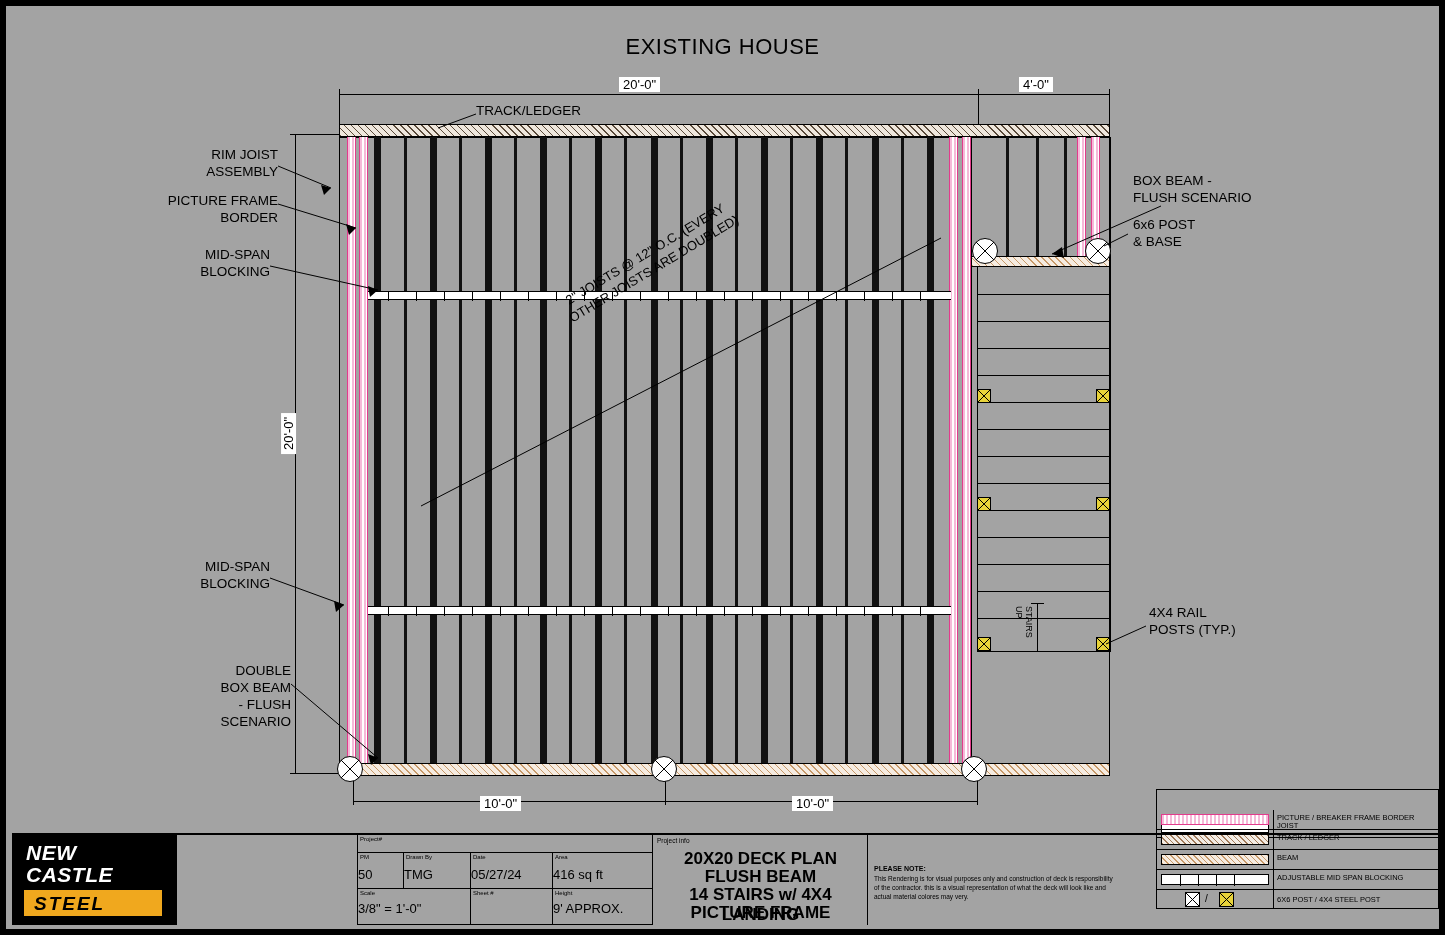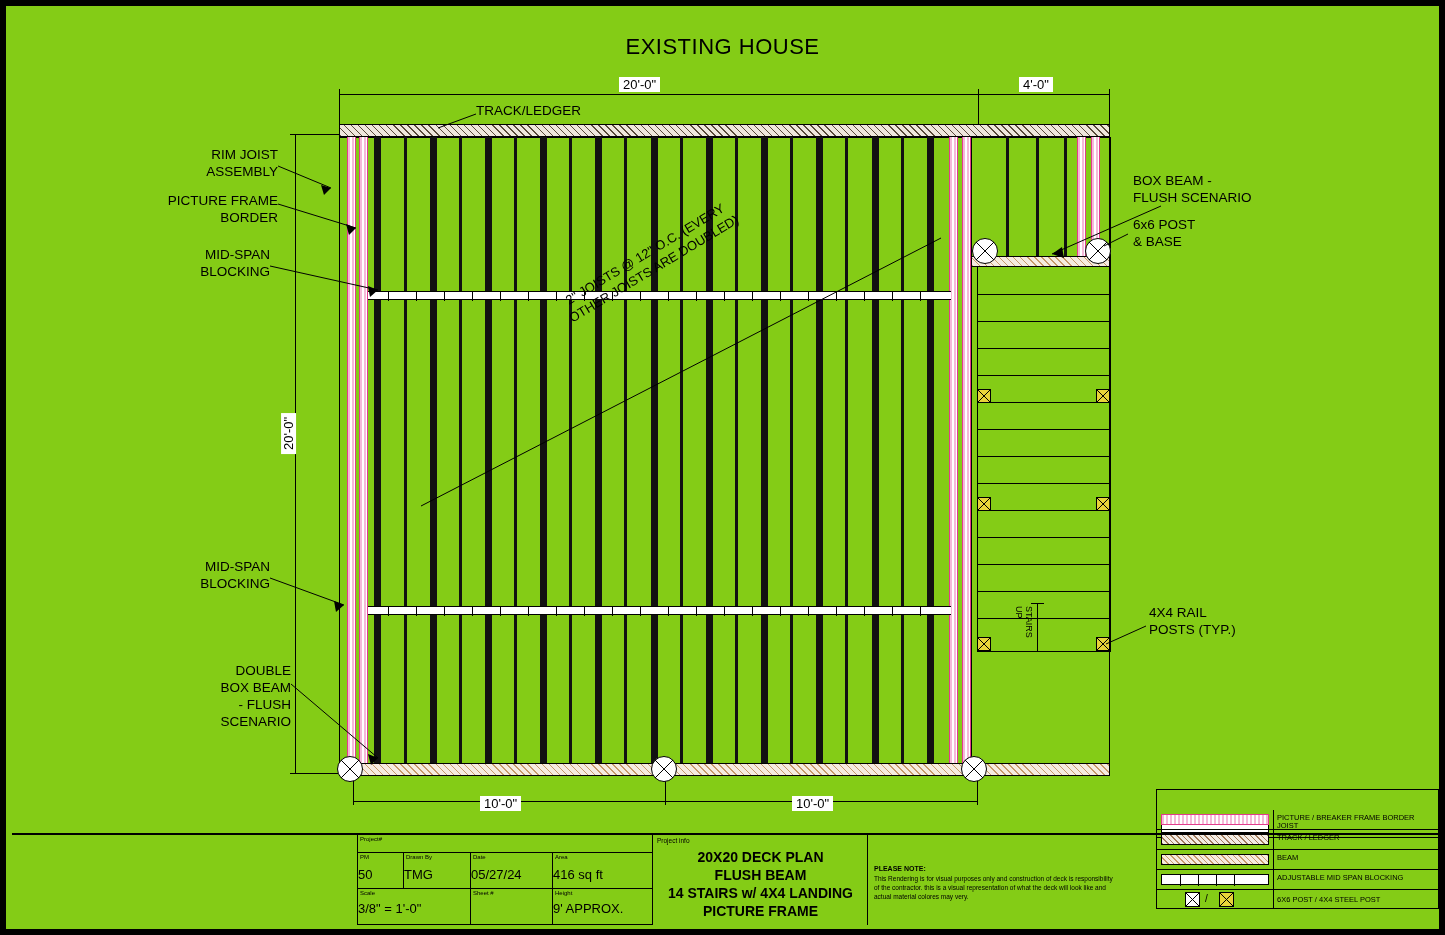--- a/index.html
+++ b/index.html
@@ -1,21 +1,21 @@
 <!DOCTYPE html>
 <html><head>
 <meta charset="utf-8">
 <style>
   * { box-sizing: border-box; }
   html, body { margin:0; padding:0; background:#ffffff; }
   body { width:1445px; height:935px; font-family:"Liberation Sans", sans-serif; position:relative; overflow:hidden; }
 
   #sheet {
     position:absolute; left:0; top:0; width:1445px; height:935px;
-    background:#84cc16;
+    background:#a3a3a3;
     border:6px solid #000;
   }
 
   .lbl { position:absolute; font-family:"Liberation Sans", sans-serif; color:#000; white-space:pre; }
 
   
   #existing-house {
     left:0; right:0; top:28px; width:100%; text-align:center;
     font-size:22px; letter-spacing:0.5px;
   }
@@ -89,21 +89,21 @@
 
   #addr-cell { left:165px; width:180px; }
   .addr-line { position:absolute; left:0; width:180px; text-align:center; font-size:8.5px; }
 
   #grid-cell { left:345px; width:295px; }
   .gcell { position:absolute; border-right:1px solid #000; border-bottom:1px solid #000; }
   .gcap { position:absolute; font-size:6px; left:2px; top:1px; }
   .gval { position:absolute; font-size:13px; width:100%; text-align:left; }
 
   #proj-cell { left:640px; width:215px; }
-  .proj-line { position:absolute; width:215px; text-align:center; font-size:14px; font-weight:bold; }
+  .proj-line { position:absolute; width:215px; text-align:center; font-size:17px; font-weight:bold; }
 
   #note-cell { left:855px; width:295px; }
   .note-line { position:absolute; left:6px; font-size:6.5px; width:290px; }
   .note-head { position:absolute; left:6px; font-size:7px; font-weight:bold; }
   .legend-row { position:absolute; left:0; width:283px; height:20px; border-bottom:1px solid #000; }
   .legend-sym { position:absolute; left:4px; top:3px; width:108px; height:13px; }
   .legend-txt { position:absolute; left:120px; top:3px; font-size:7.5px; }
   .legend-div { position:absolute; left:116px; top:0; width:1px; height:20px; background:#000; }
 
   .sym-joist { border:1px solid #000; background:#fff; height:11px; margin-top:1px; }
@@ -372,20 +372,26 @@
     <div class="lbl callout left-align" style="left:1127px; top:166px; width:180px;">BOX BEAM -
 FLUSH SCENARIO</div>
     <div class="lbl callout left-align" style="left:1127px; top:210px; width:140px;">6x6 POST
 &amp; BASE</div>
     <div class="lbl callout left-align" style="left:1143px; top:598px; width:150px;">4X4 RAIL
 POSTS (TYP.)</div>
   </div>
 
   <div id="titleblock">
 
+    <div id="logo-cell">
+      <div id="logo-new">NEW</div>
+      <div id="logo-castle">CASTLE</div>
+      <div id="logo-steel-box"></div>
+      <div id="logo-steel">STEEL</div>
+    </div>
 
 
     <div class="tb-cell" id="grid-cell">
 
       <div class="gcell" style="left:0; top:0; width:295px; height:18px;">
         <div class="gcap">Project#</div>
         <div class="gval" style="top:3px;"></div>
       </div>
 
       <div class="gcell" style="left:0; top:18px; width:46px; height:36px;">

